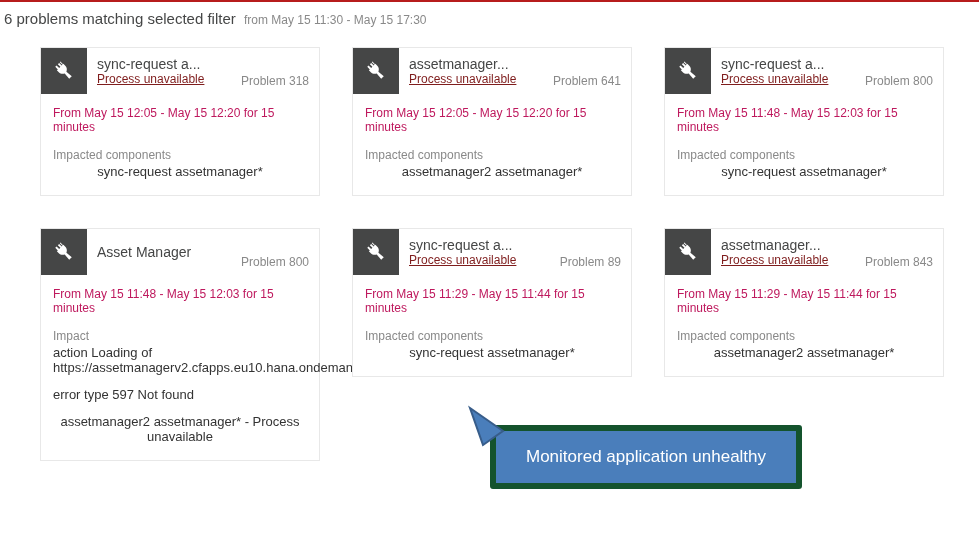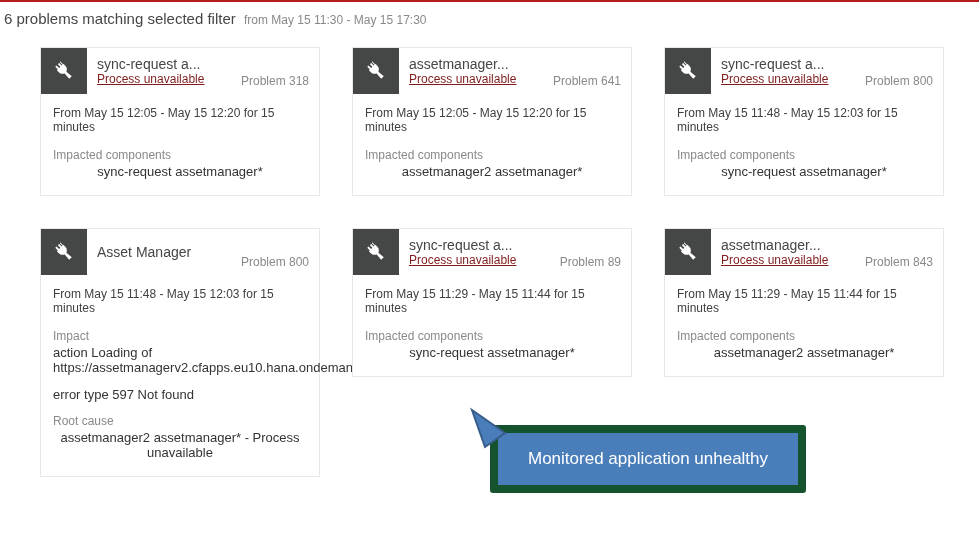--- a/index.html
+++ b/index.html
@@ -77,40 +77,40 @@
       color: #898989;
       position: absolute;
       right: 10px;
       bottom: 6px;
     }
     .card-body {
       padding: 12px 12px 16px 12px;
     }
     .from {
       font-size: 12px;
-      color: #404040;
+      color: #be185d;
       margin-bottom: 14px;
     }
     .label {
       font-size: 12px;
       color: #898989;
       margin-bottom: 2px;
     }
     .value {
       font-size: 13px;
       color: #333;
       margin-bottom: 12px;
     }
     .value:last-child { margin-bottom: 0; text-align: center; }
     .callout {
       position: absolute;
       left: 490px;
       top: 425px;
       background: #4a7ebb;
-      border: 8px solid #14532d;
+      border: 6px solid #14532d;
       color: #fff;
       font-size: 17px;
       text-align: center;
       padding: 14px 30px;
       border-radius: 3px;
       line-height: 1.4;
     }
     .callout svg.pointer {
       position: absolute;
       left: -38px;
@@ -195,21 +195,20 @@
       <div class="head-text">
         <div class="title">Asset Manager</div>
         <div class="probnum">Problem 800</div>
       </div>
     </div>
     <div class="card-body">
       <div class="from">From May 15 11:48 - May 15 12:03 for 15 minutes</div>
       <div class="label">Impact</div>
         <div class="value">action Loading of https://assetmanagerv2.cfapps.eu10.hana.ondemand.com/ui5/#</div>
         <div class="value">error type 597 Not found</div>
-        <div class="label">Root cause</div>
         <div class="value">assetmanager2 assetmanager* - Process unavailable</div>
     </div>
   </div>
     <div class="card">
     <div class="card-head">
       <div class="iconbox">
           <svg width="22" height="22" viewBox="0 0 24 24">
     <path d="M16.5 2v4h-2V2h-2v4h-2V2h-2v4H7v3c0 2.5 1.5 4.5 3.7 5.4L10 22h4l-.7-7.6C15.5 13.5 17 11.5 17 9V6h-1.5V2h1z" transform="rotate(-45 12 12)"></path>
   </svg>
         </div>

